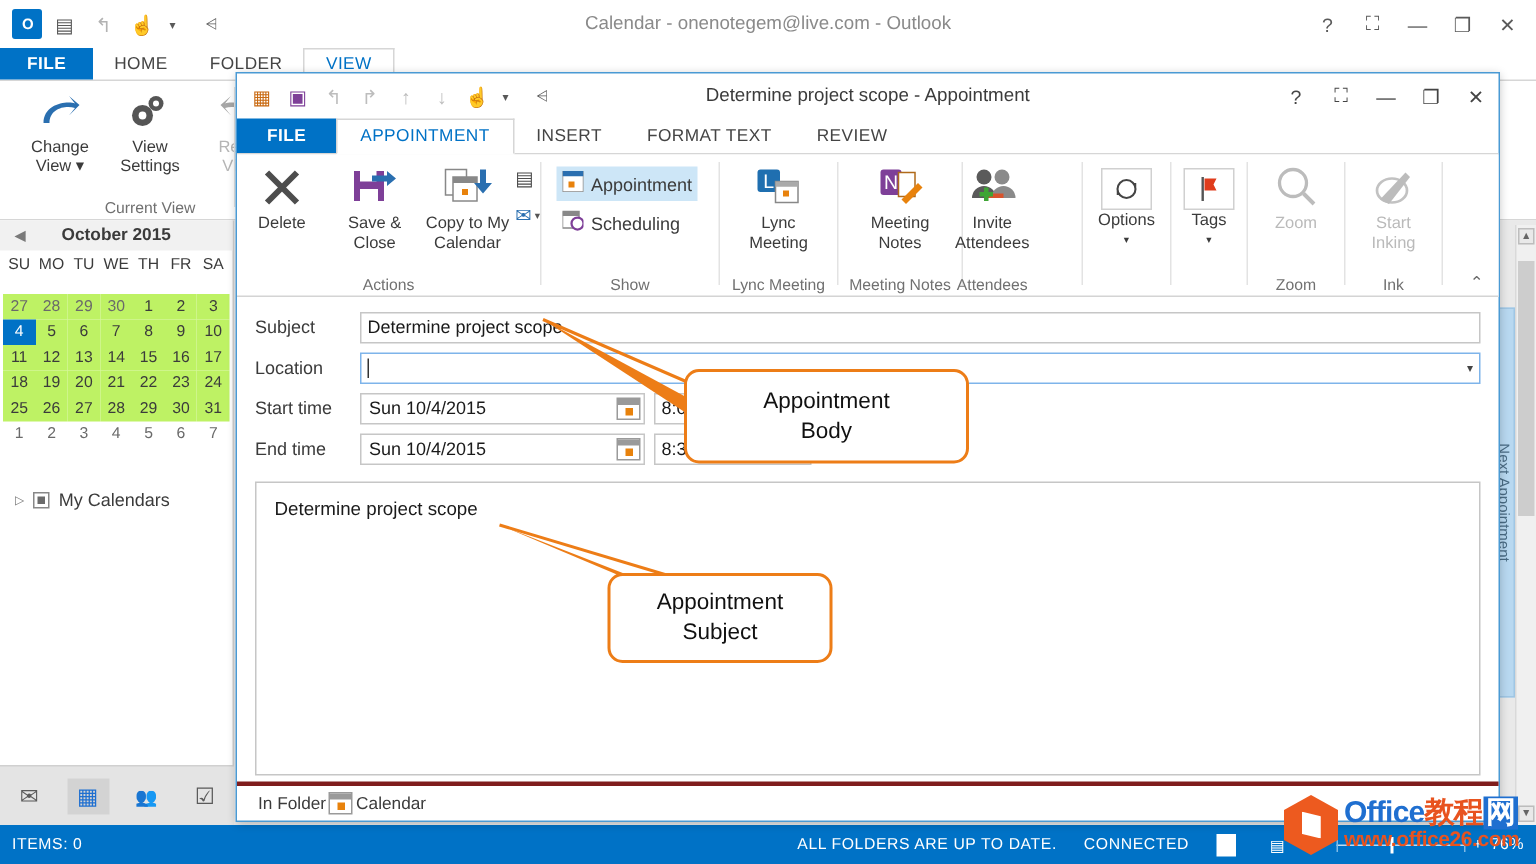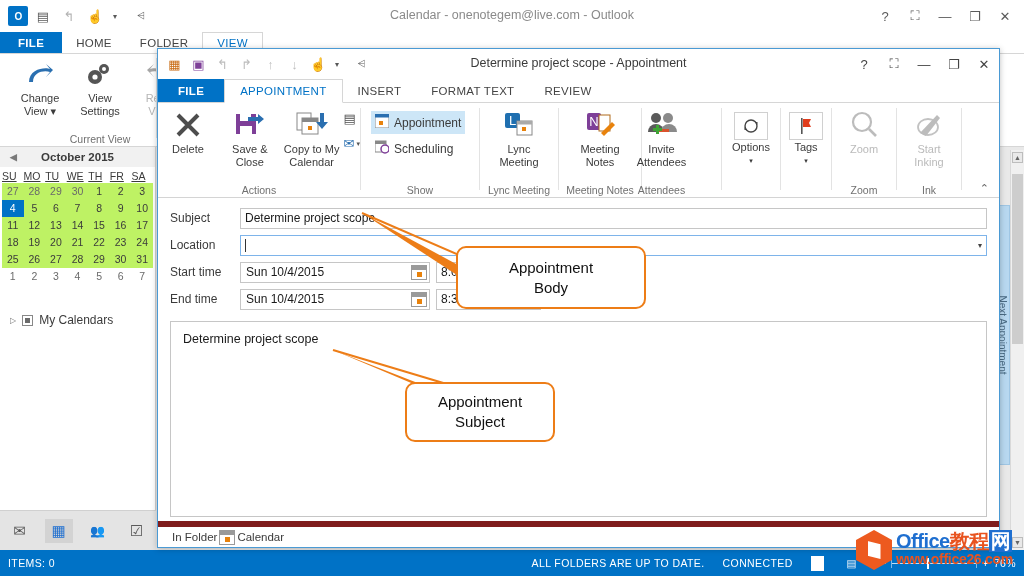--- a/index.html
+++ b/index.html
@@ -60,21 +60,21 @@
     font-size:10.5px; color:#707070; }
   .grpsep{ position:absolute; top:4px; width:1px; height:80px; background:#e2e2e2; }
 
   
   .ol-navpane{ position:absolute; left:0; top:147px; width:156px; bottom:26px;
     background:#fff; border-right:1px solid #d0d0d0; }
   .mini-hdr{ height:20px; background:#f1f1f1; display:flex; align-items:center;
     justify-content:center; font-size:11.5px; font-weight:bold; color:#3b3b3b; position:relative;}
   .mini-hdr .arrow{ position:absolute; left:10px; color:#7a7a7a; font-size:9px;}
   .mini-dow{ display:grid; grid-template-columns:repeat(7,1fr); font-size:10.5px;
-    color:#3b3b3b; text-align:left; padding:3px 2px 1px 2px;text-decoration:underline; }
+    color:#3b3b3b; text-align:center; padding:3px 2px 14px 2px; }
   .mini-grid{ display:grid; grid-template-columns:repeat(7,1fr); font-size:10.5px;
     text-align:center; padding:0 2px; }
   .mini-grid div{ height:17px; line-height:17px; color:#3b3b3b; }
   .mini-grid div.sel{ background:#0072c6; color:#fff; }
   .mini-grid .band{ background:#bef264; }
   .mini-grid .out{ color:#6a6a6a; }
   .mycal{ margin-top:28px; padding-left:10px; display:flex; align-items:center; gap:6px;
     font-size:12px; color:#3b3b3b; }
   .mycal .tri{ font-size:8px; color:#777; }
   .mycal .sq{ width:11px;height:11px;border:1px solid #888; display:flex;
@@ -178,21 +178,21 @@
     background:#9a9a9a;}
   .timeinput{ width:105px; height:21px; border:1px solid #c6c6c6; display:flex;
     align-items:center; padding:0 4px; font-size:12px; color:#1a1a1a; margin-left:6px;}
   .combo-arrow{ font-size:8px; color:#444; }
 
   .ap-body{ margin:10px 12px 0 12px; height:196px; border:1px solid #c6c6c6;
     background:#fff; padding:10px 12px; font-size:12.5px; color:#1a1a1a; }
 
   .ap-footer{ position:absolute; left:0; bottom:0; width:100%; height:26px;
     display:flex; align-items:center; gap:2px; padding-left:14px;
-    border-top:6px solid #7f1d1d; font-size:11.5px; color:#3b3b3b;}
+    border-top:3px solid #7f1d1d; font-size:11.5px; color:#3b3b3b;}
 
   
   .callout{ position:absolute; border:2px solid #ED7D17; border-radius:10px;
     background:#fff; display:flex; align-items:center; justify-content:center;
     text-align:center; font-size:15px; color:#111; line-height:20px; z-index:40;}
   .leader{ position:absolute; z-index:39; }
 
   .watermark{ position:absolute; right:0; bottom:0; width:172px; height:52px; z-index:60;}
   .wm-hex{ position:absolute; left:4px; top:6px; width:36px; height:40px; background:#ED5A1F;
     clip-path:polygon(50% 0,100% 25%,100% 75%,50% 100%,0 75%,0 25%);

